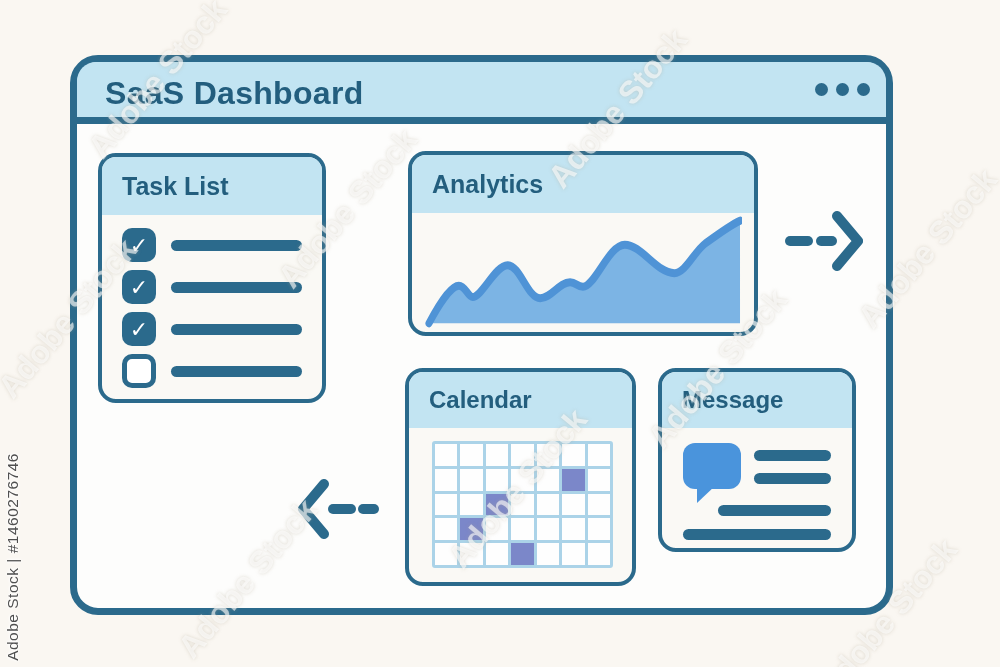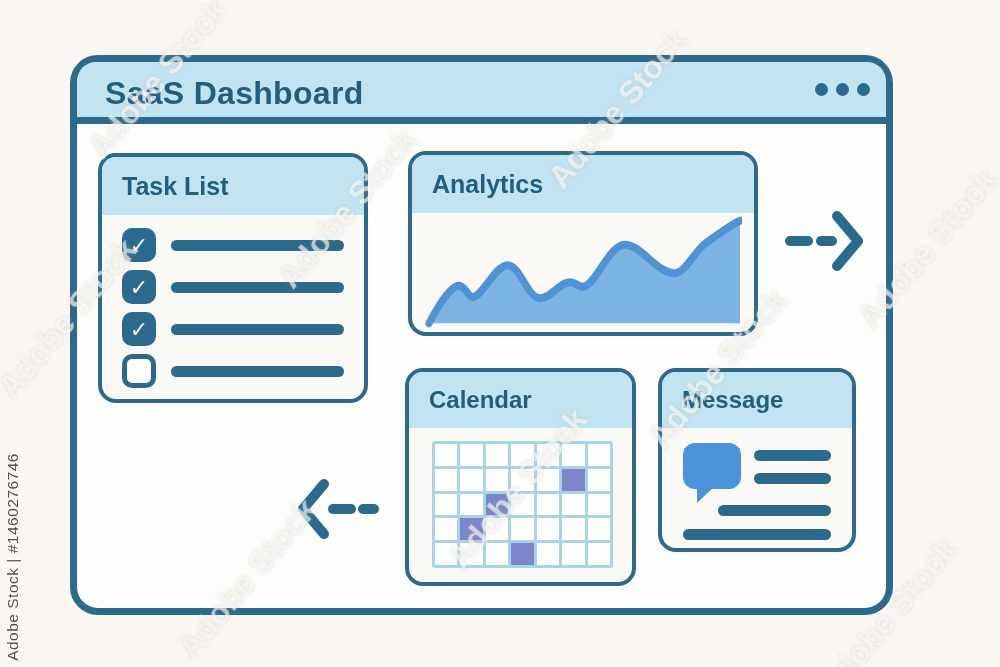--- a/index.html
+++ b/index.html
@@ -78,21 +78,21 @@
   .card-header {
     background:#c2e4f2;
     display:flex;
     align-items:center;
     padding:0 20px;
     font-weight:bold;
     color:#235e7e;
   }
   .card-title { font-weight:bold; }
 
-  .task-card     { left:98px;  top:153px; width:270px; height:250px;text-align:right; }
+  .task-card     { left:98px;  top:153px; width:228px; height:250px;text-align:right; }
   .analytics-card{ left:408px; top:151px; width:350px; height:185px; }
   .calendar-card { left:405px; top:368px; width:231px; height:218px; }
   .message-card  { left:658px; top:368px; width:198px; height:184px; }
 
   .task-card .card-header, .analytics-card .card-header { height:58px; font-size:25px; }
   .calendar-card .card-header, .message-card .card-header { height:56px; font-size:24px; }
 
   
   .task-body { padding:13px 20px 0; }
   .task-row { display:flex; align-items:center; gap:15px; height:34px; margin-bottom:8px; }

